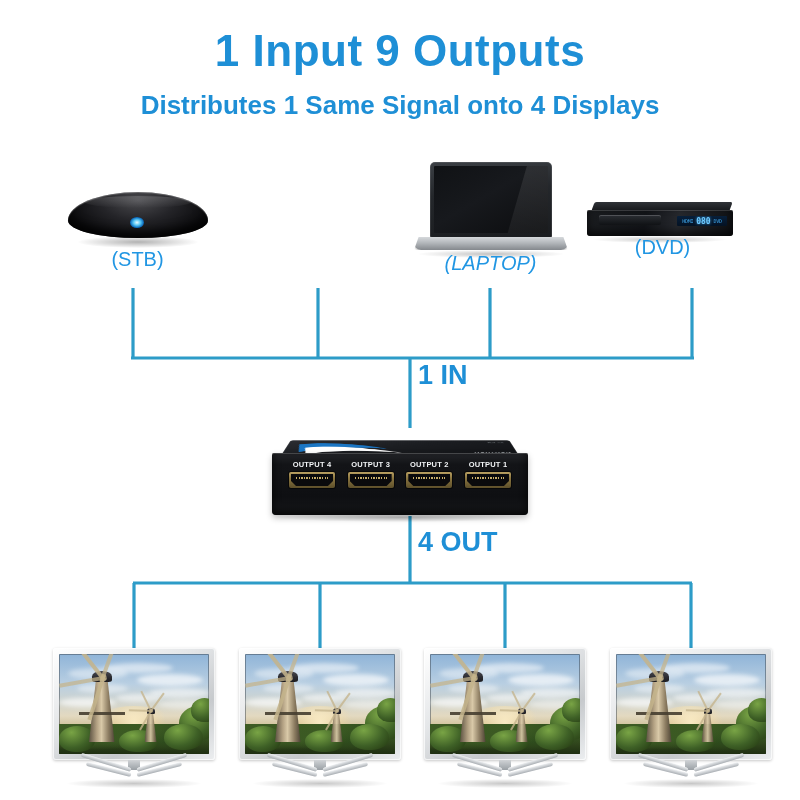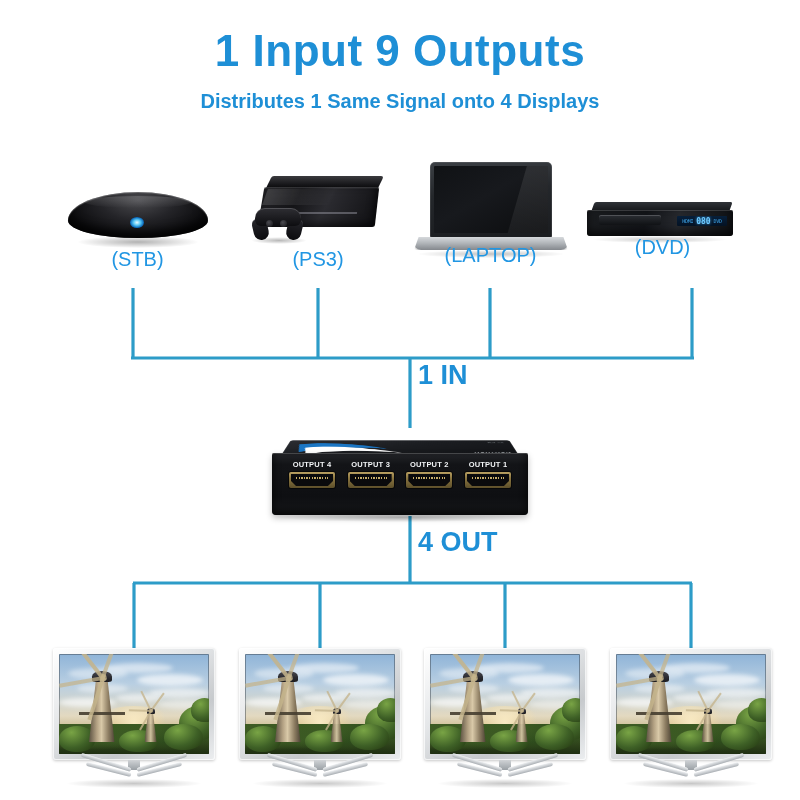--- a/index.html
+++ b/index.html
@@ -29,21 +29,21 @@
     font-weight: bold;
     color: #1e8fd6;
     letter-spacing: 0.5px;
     white-space: nowrap;
   }
   .subtitle {
     position: absolute;
     left: 0; top: 90px;
     width: 800px;
     text-align: center;
-    font-size: 20px;
+    font-size: 26px;
     font-weight: bold;
     color: #1e8fd6;
     white-space: nowrap;
   }
 
   
   .wires {
     position: absolute;
     left: 0; top: 0;
     width: 800px; height: 800px;
@@ -228,21 +228,21 @@
     background: #8f9398;
     border-radius: 0 0 3px 3px;
   }
   .lap-shadow {
     position: absolute;
     left: 10px; top: 92px;
     width: 146px; height: 8px;
     border-radius: 50%;
     background: radial-gradient(ellipse, rgba(0,0,0,0.24), rgba(0,0,0,0) 72%);
   }
-  #dev-laptop .device-label { top: 86px; }
+  #dev-laptop .device-label { top: 94px; font-style: italic; }
 
   
   #dev-dvd { left: 585px; top: 196px; width: 155px; height: 84px; }
   .dvd-top {
     position: absolute;
     left: 8px; top: 6px;
     width: 138px; height: 9px;
     background: linear-gradient(180deg, #303338 0%, #16181b 100%);
     transform: skewX(-20deg);
     border-radius: 2px 2px 0 0;
@@ -528,35 +528,20 @@
   <div class="flowlabel" id="label-in">1 IN</div>
   <div class="flowlabel" id="label-out">4 OUT</div>
 
   <div class="device" id="dev-stb">
     <div class="stb-shadow"></div>
     <div class="stb-body"></div>
     <div class="stb-led"></div>
     <div class="device-label">(STB)</div>
   </div>
 
-  <div class="device" id="dev-ps3">
-    <div class="ps3-top"></div>
-    <div class="ps3-front"></div>
-    <div class="ps3-glare"></div>
-    <div class="ps3-slot"></div>
-    <div class="ps3-pad">
-      <div class="ps3-pad-shadow"></div>
-      <div class="ps3-grip l"></div>
-      <div class="ps3-grip r"></div>
-      <div class="ps3-pad-body"></div>
-      <div class="ps3-stick a"></div>
-      <div class="ps3-stick b"></div>
-    </div>
-    <div class="device-label">(PS3)</div>
-  </div>
 
   <div class="device" id="dev-laptop">
     <div class="lap-shadow"></div>
     <div class="lap-lid">
       <div class="lap-screen"></div>
     </div>
     <div class="lap-notch"></div>
     <div class="lap-base"></div>
     <div class="device-label">(LAPTOP)</div>
   </div>

